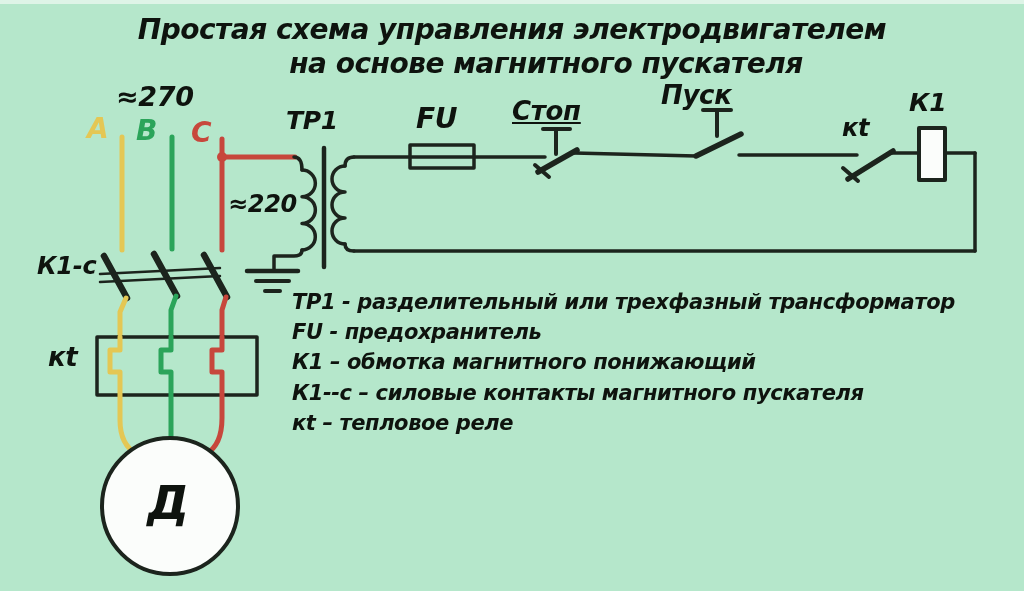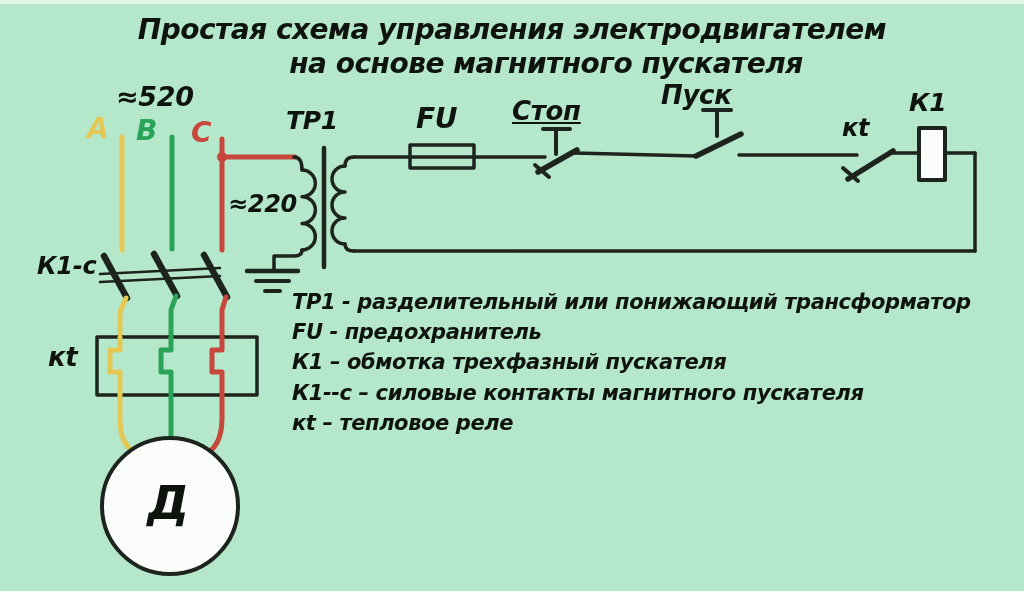--- a/index.html
+++ b/index.html
@@ -123,35 +123,35 @@
     </g>
 
     <rect x="919" y="128" width="26" height="52" style="stroke:var(--line);fill:var(--fill-white)" stroke-width="4"></rect>
 
     <circle cx="170" cy="506" r="68" style="stroke:var(--line);fill:var(--fill-white)" stroke-width="4"></circle>
   </svg>
 
   <div class="lbl title-line t1">Простая схема управления электродвигателем</div>
   <div class="lbl title-line t2">на основе магнитного пускателя</div>
 
-  <div class="lbl v380">≈520</div>
+  <div class="lbl v380">≈270</div>
   <div class="lbl phase pa">A</div>
   <div class="lbl phase pb">B</div>
   <div class="lbl phase pc">C</div>
   <div class="lbl v220">≈220</div>
 
   <div class="lbl tp1">ТР1</div>
   <div class="lbl fu">FU</div>
   <div class="lbl stop">Стоп</div>
   <div class="lbl start">Пуск</div>
   <div class="lbl ktc">кt</div>
   <div class="lbl k1">К1</div>
   <div class="lbl k1c">К1-с</div>
   <div class="lbl ktbox">кt</div>
   <div class="lbl motor-letter">Д</div>
 
-  <div class="lbl legend-item lg0">ТР1 - разделительный или понижающий трансформатор</div>
+  <div class="lbl legend-item lg0">ТР1 - разделительный или трехфазный трансформатор</div>
   <div class="lbl legend-item lg1">FU - предохранитель</div>
-  <div class="lbl legend-item lg2">К1 – обмотка трехфазный пускателя</div>
+  <div class="lbl legend-item lg2">К1 – обмотка магнитного понижающий</div>
   <div class="lbl legend-item lg3">К1--с – силовые контакты магнитного пускателя</div>
   <div class="lbl legend-item lg4">кt – тепловое реле</div>
 
 </div>
 
 </body></html>

